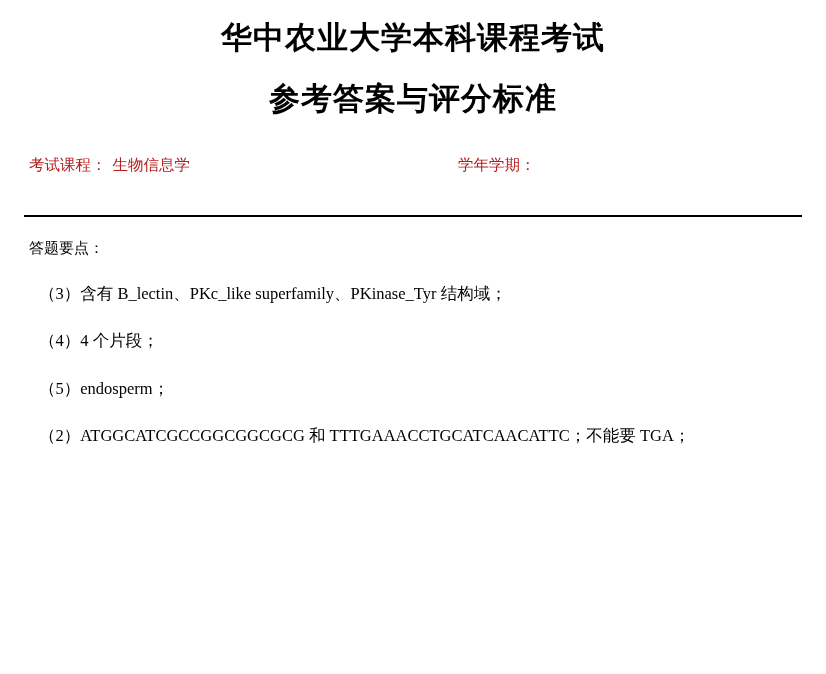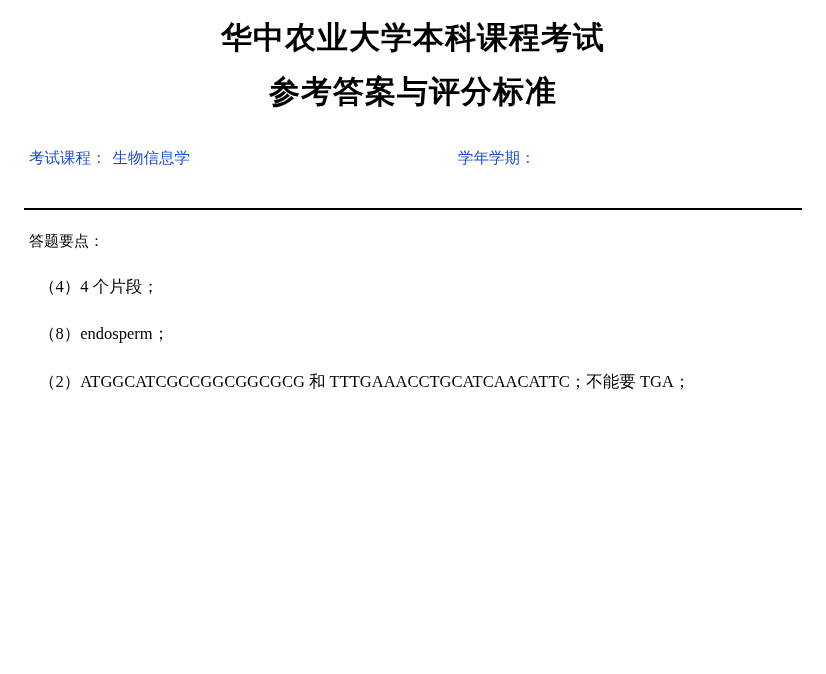--- a/index.html
+++ b/index.html
@@ -27,27 +27,27 @@
   }
   .title-line {
     font-family: "DejaVu Sans", "Liberation Sans", sans-serif;
     font-weight: bold;
     font-size: 31px;
     line-height: 46px;
     letter-spacing: 1px;
     color: #000;
   }
   .title-line.second {
-    margin-top: 8px;
+    margin-top: 15px;
   }
   .meta-block {
     margin-top: 34px;
     font-family: "DejaVu Sans", "Liberation Sans", sans-serif;
     font-size: 15.5px;
-    color: #1d4ed8;
+    color: #b91c1c;
   }
   .meta-row {
     display: flex;
     align-items: baseline;
     height: 34px;
     padding-left: 5px;
   }
   .meta-row.row2 {
     margin-top: 18px;
   }
@@ -108,18 +108,19 @@
       <span class="meta-label">学年学期：</span>
       <span class="meta-value"></span>
     </div>
   </div>
 
   <div class="rule"></div>
 
   <div class="body-block">
     <div class="answer-heading">答题要点：</div>
 
+    <div class="answer-item">（3）含有 B_lectin、PKc_like superfamily、PKinase_Tyr 结构域；</div>
     <div class="answer-item">（4）4 个片段；</div>
-    <div class="answer-item">（8）endosperm；</div>
+    <div class="answer-item">（5）endosperm；</div>
     <div class="answer-item">（2）ATGGCATCGCCGGCGGCGCG 和 TTTGAAACCTGCATCAACATTC；不能要 TGA；</div>
   </div>
 
 </div>
 
 </body></html>

